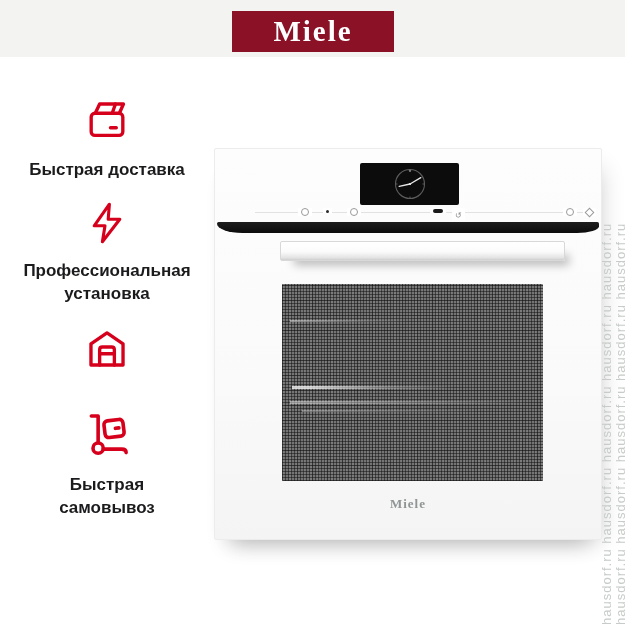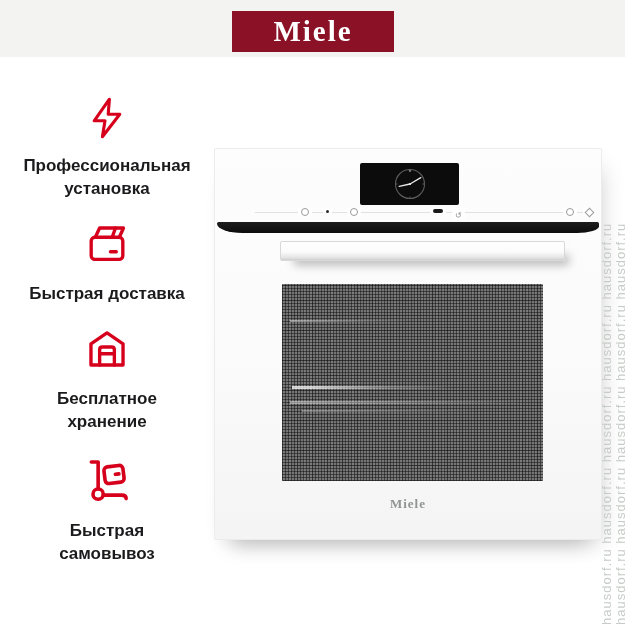--- a/index.html
+++ b/index.html
@@ -114,50 +114,48 @@
 <div class="top-band">
   <div class="brand-plate">
     <span>Miele</span>
   </div>
 </div>
 
 <div class="benefits">
 
   <div class="benefit">
     <span class="bicon">
-      <svg class="stroke-ic" width="48" height="48" viewBox="0 0 24 24">
-        <path d="M13.2 2.6 L5.6 13.4 H11 L9.7 21.4 L18.4 10.1 H12.6 Z"></path>
-      </svg>
-    </span>
-    <div class="blabel">Профессиональная
-установка</div>
-  </div>
-
-  <div class="benefit">
-    <span class="bicon">
       <svg class="stroke-ic" width="52" height="52" viewBox="0 0 24 24">
         <rect x="4.7" y="8.9" width="14.6" height="10.2" rx="1.7"></rect>
         <path d="M6.6 8.9 L8.6 4.6 H19.6 L17.7 8.9"></path>
         <path d="M15.9 4.6 L14.4 8.9"></path>
         <line x1="13.6" y1="15.6" x2="16.3" y2="15.6"></line>
       </svg>
     </span>
     <div class="blabel">Быстрая доставка</div>
   </div>
 
   <div class="benefit">
     <span class="bicon">
+      <svg class="stroke-ic" width="48" height="48" viewBox="0 0 24 24">
+        <path d="M13.2 2.6 L5.6 13.4 H11 L9.7 21.4 L18.4 10.1 H12.6 Z"></path>
+      </svg>
+    </span>
+    <div class="blabel">Профессиональная
+установка</div>
+  </div>
+
+  <div class="benefit">
+    <span class="bicon">
       <svg class="stroke-ic" width="52" height="52" viewBox="0 0 24 24">
         <path d="M4.6 19.4 V9.6 L12 4.6 L19.4 9.6 V19.4 Z"></path>
         <path d="M8.6 19.4 V12.4 q0 -1.3 1.3 -1.3 h4.2 q1.3 0 1.3 1.3 V19.4"></path>
         <line x1="8.6" y1="14.2" x2="15.4" y2="14.2"></line>
       </svg>
     </span>
-    <div class="blabel">Бесплатное
-хранение</div>
   </div>
 
   <div class="benefit">
     <span class="bicon">
       <svg class="stroke-ic" width="56" height="56" viewBox="0 0 24 24">
         <path d="M5.3 4.7 H8.2 V16.1"></path>
         <circle cx="8.2" cy="18.5" r="2.2"></circle>
         <path d="M10.4 18.9 H18.3 c1.3 0 1.9 .6 1.9 1.5"></path>
         <g transform="rotate(-7 14.7 10)">
           <rect x="10.9" y="6.5" width="8.2" height="7.2" rx="1.6"></rect>

